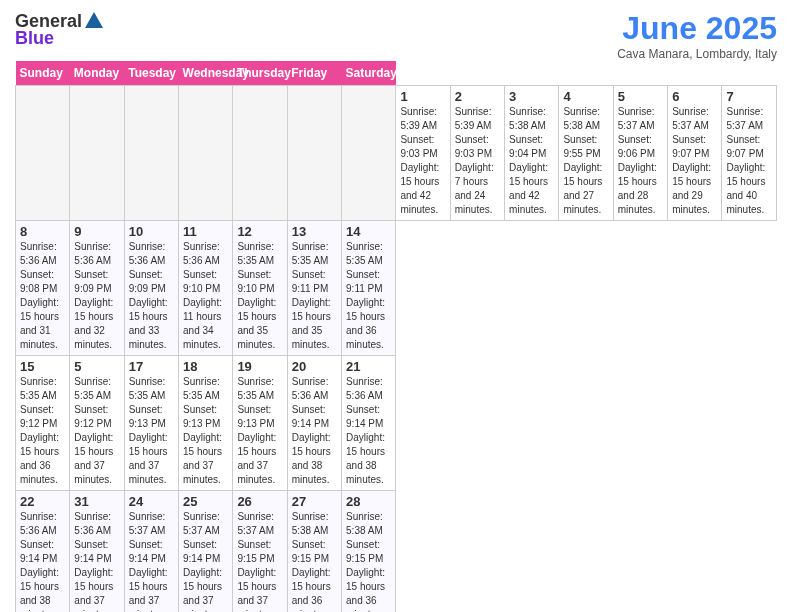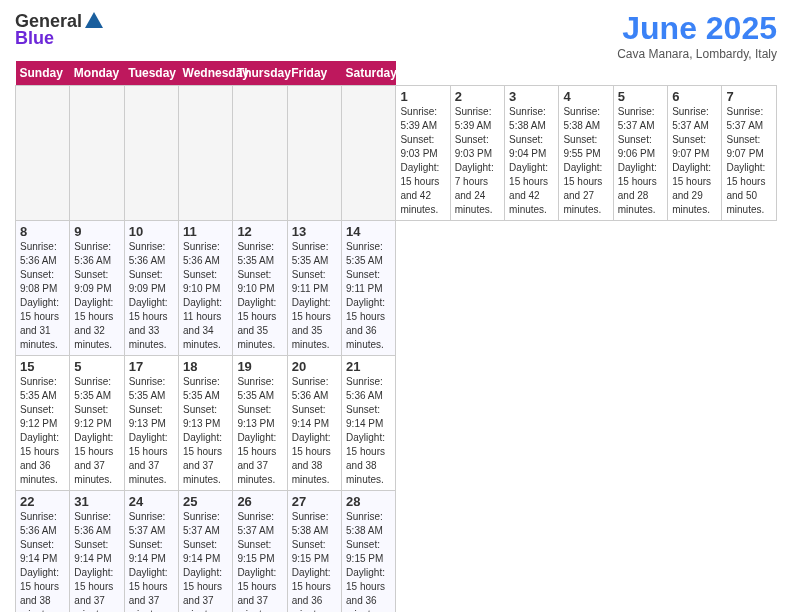--- a/index.html
+++ b/index.html
@@ -40,21 +40,21 @@
     .location {
       font-size: 12px;
       color: #555;
     }
     table {
       width: 100%;
       border-collapse: collapse;
       table-layout: fixed;
     }
     th {
-      background-color: #be185d;
+      background-color: #ec4899;
       color: white;
       font-size: 12px;
       padding: 5px 4px;
       text-align: left;
       font-weight: bold;
     }
     td {
       border: 1px solid #ccc;
       vertical-align: top;
       padding: 3px 4px;
@@ -145,21 +145,21 @@
           <td>
             <span class="day-num">5</span>
             <div class="day-info"><span>Sunrise: 5:37 AM</span><br><span>Sunset: 9:06 PM</span><br><span>Daylight: 15 hours and 28 minutes.</span></div>
           </td>
           <td>
             <span class="day-num">6</span>
             <div class="day-info"><span>Sunrise: 5:37 AM</span><br><span>Sunset: 9:07 PM</span><br><span>Daylight: 15 hours and 29 minutes.</span></div>
           </td>
           <td>
             <span class="day-num">7</span>
-            <div class="day-info"><span>Sunrise: 5:37 AM</span><br><span>Sunset: 9:07 PM</span><br><span>Daylight: 15 hours and 50 minutes.</span></div>
+            <div class="day-info"><span>Sunrise: 5:37 AM</span><br><span>Sunset: 9:07 PM</span><br><span>Daylight: 15 hours and 40 minutes.</span></div>
           </td>
         </tr>
         <tr>
           <td>
             <span class="day-num">8</span>
             <div class="day-info"><span>Sunrise: 5:36 AM</span><br><span>Sunset: 9:08 PM</span><br><span>Daylight: 15 hours and 31 minutes.</span></div>
           </td>
           <td>
             <span class="day-num">9</span>
             <div class="day-info"><span>Sunrise: 5:36 AM</span><br><span>Sunset: 9:09 PM</span><br><span>Daylight: 15 hours and 32 minutes.</span></div>

